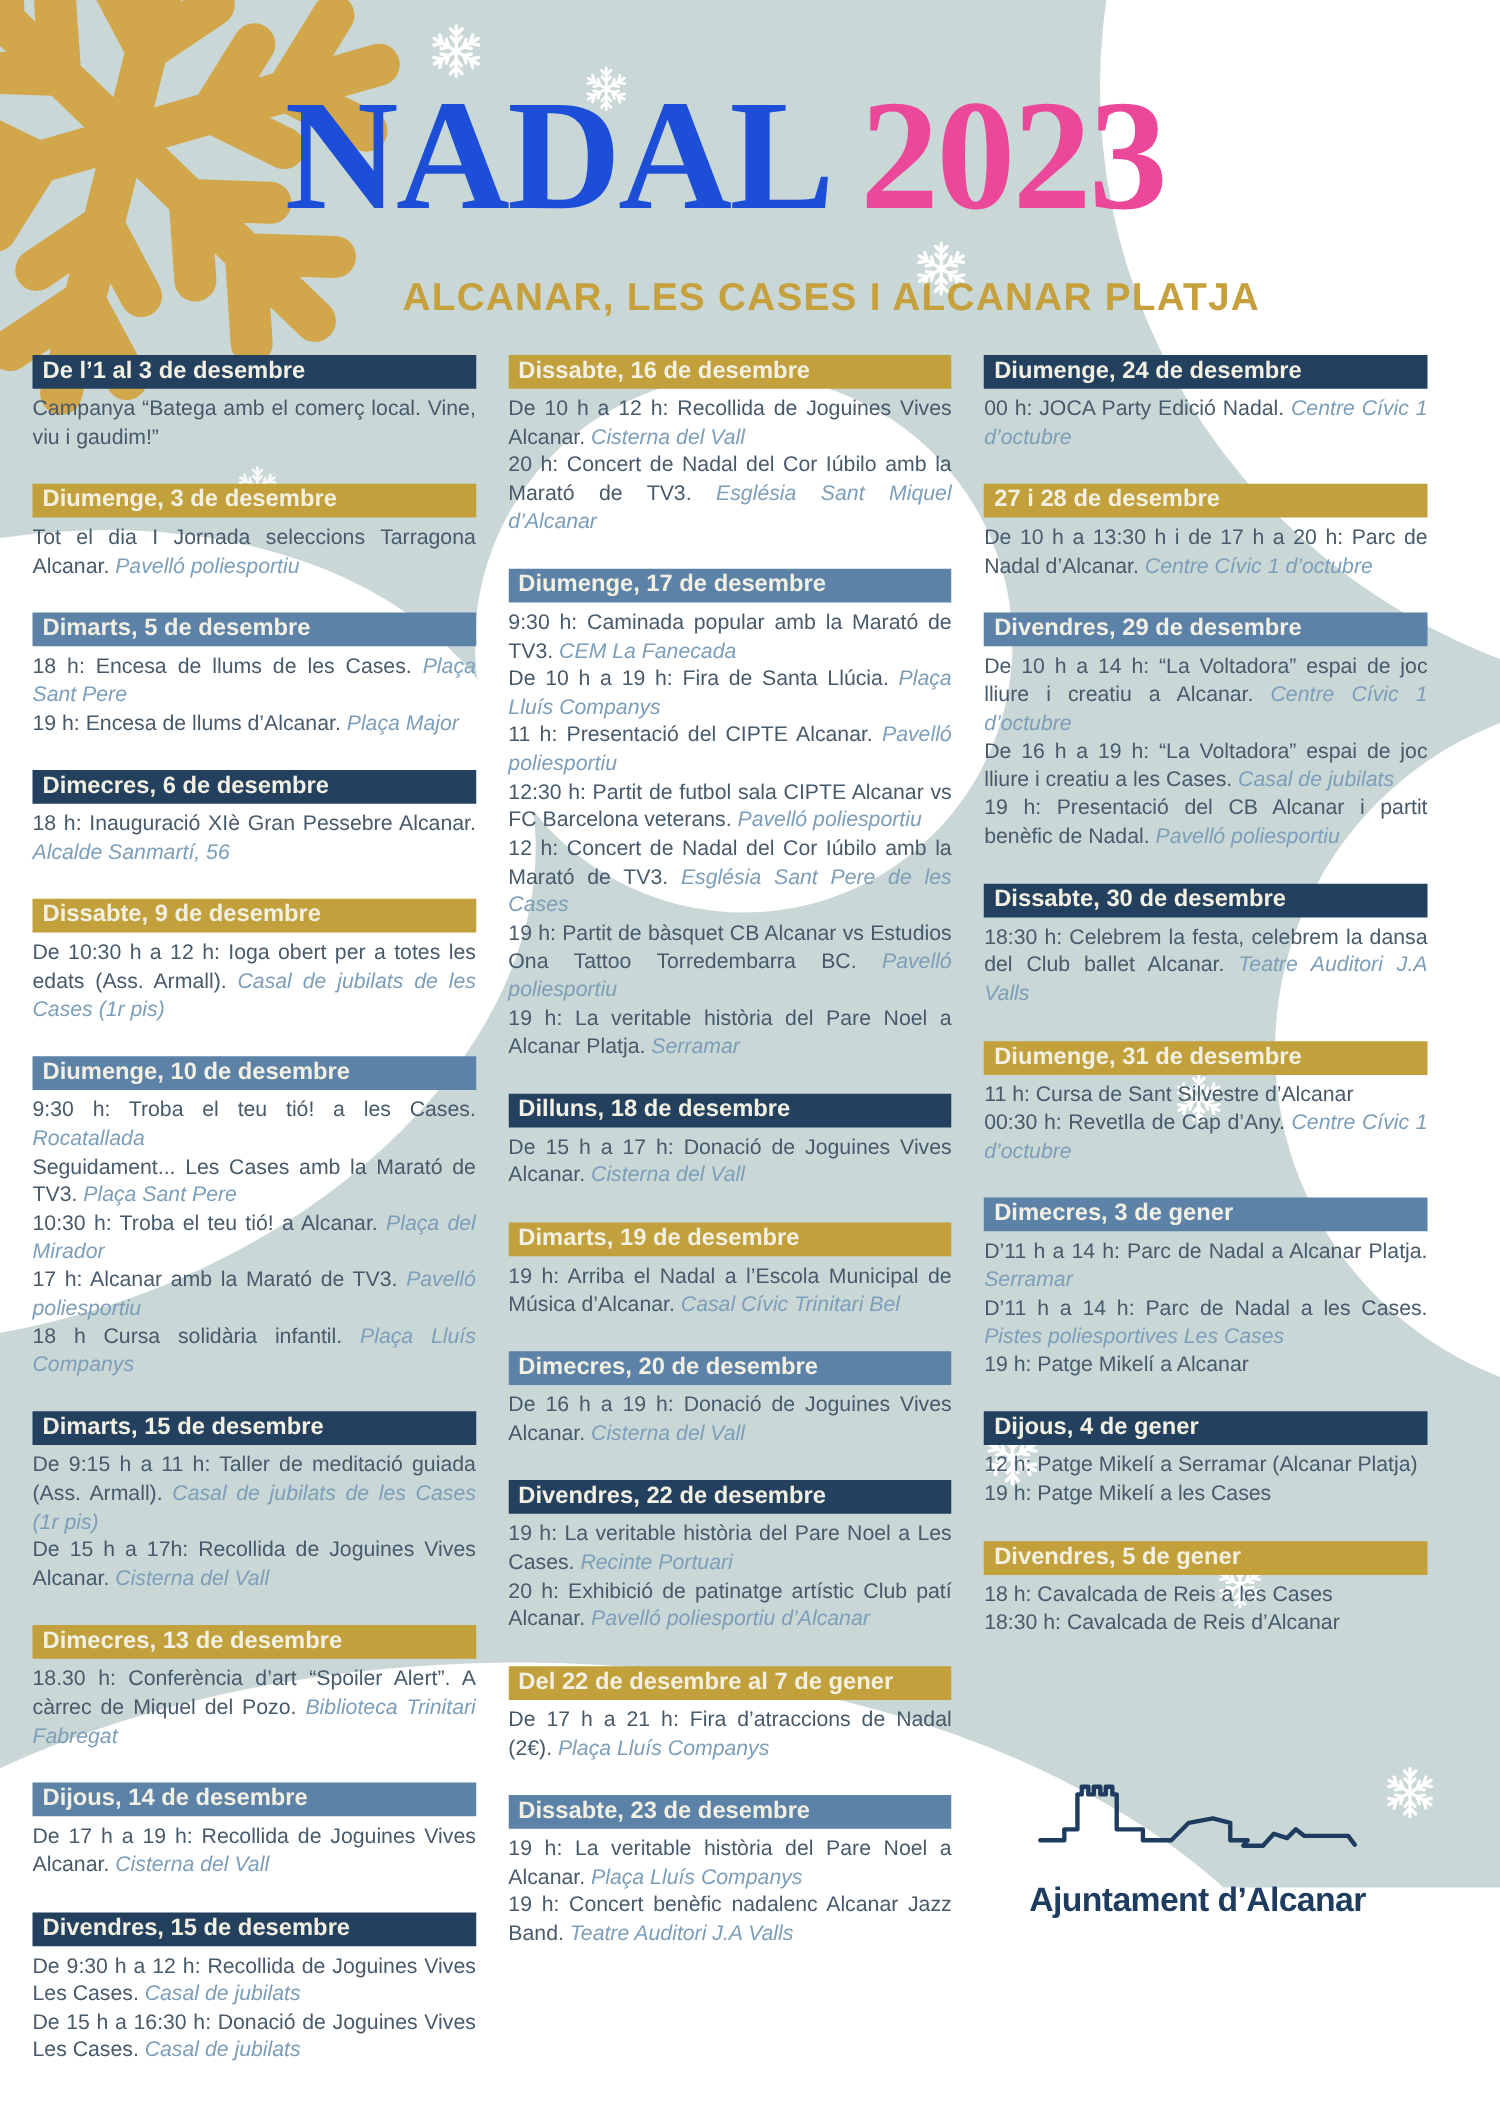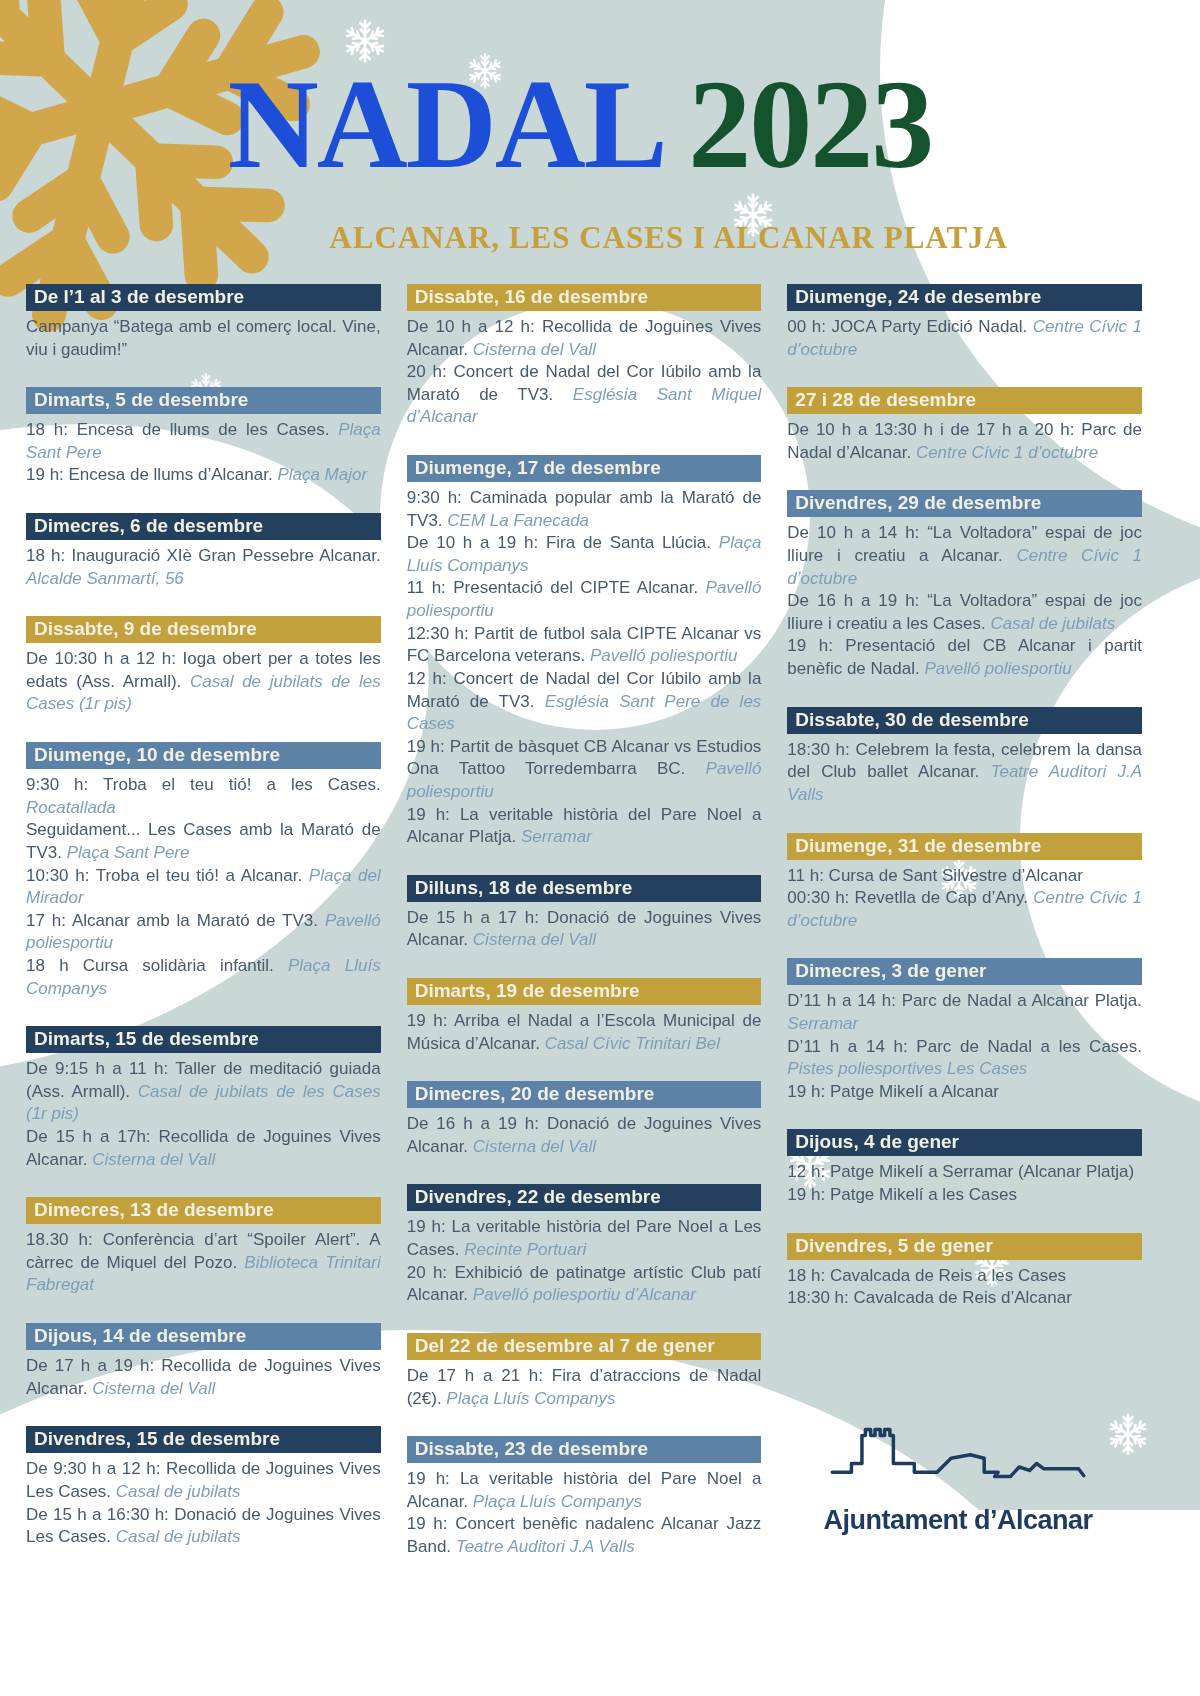--- a/index.html
+++ b/index.html
@@ -15,23 +15,23 @@
   .b5{left:380px;top:300px;width:430px;height:430px;}
   .bg-bottom{position:absolute;left:0;top:1510px;width:1200px;height:186px;background:#ffffff;}
   
   .flake{position:absolute;pointer-events:none;}
   .flake svg{display:block;width:100%;height:100%;}
   
   .title{position:absolute;left:130px;top:62px;width:900px;text-align:center;
          font-family:"Liberation Serif",serif;font-weight:bold;font-size:126px;
          letter-spacing:-2px;line-height:1;white-space:nowrap;}
   .title .t-main{color:#1d4ed8;}
-  .title .t-year{color:#14532d;}
+  .title .t-year{color:#ec4899;}
   .subtitle{position:absolute;right:192px;top:220px;width:720px;text-align:right;
-            color:#c5a03d;font-family:Liberation Serif, serif;font-weight:bold;
+            color:#c5a03d;font-family:Liberation Sans, sans-serif;font-weight:bold;
             font-size:31px;letter-spacing:1px;white-space:nowrap;}
   
   .columns{position:absolute;left:26px;top:284px;width:1116px;display:flex;gap:26px;}
   .col{flex:1;min-width:0;}
   .sec{margin-bottom:26px;}
   .bar{font-weight:bold;font-size:19px;color:#f2f0e2;padding:2px 8px 3px 8px;margin-bottom:5px;}
   .bar.navy{background:#23405f;}
   .bar.gold{background:#c2a03c;}
   .bar.blue{background:#5d82a8;}
   .ev{margin:0;font-size:17px;line-height:1.33;color:#475a6b;text-align:justify;}
@@ -133,20 +133,24 @@
   </div>
   <div class="subtitle">ALCANAR, LES CASES I ALCANAR PLATJA</div>
 
   <div class="columns" id="columns">
       <div class="col">
         <section class="sec">
           <div class="bar navy">De l’1 al 3 de desembre</div>
           <p class="ev"><span class="txt">Campanya “Batega amb el comerç local. Vine, viu i gaudim!”</span></p>
         </section>
         <section class="sec">
+          <div class="bar gold">Diumenge, 3 de desembre</div>
+          <p class="ev"><span class="txt">Tot el dia I Jornada seleccions Tarragona Alcanar. </span><span class="loc">Pavelló poliesportiu</span></p>
+        </section>
+        <section class="sec">
           <div class="bar blue">Dimarts, 5 de desembre</div>
           <p class="ev"><span class="txt">18 h: Encesa de llums de les Cases. </span><span class="loc">Plaça Sant Pere</span></p>
           <p class="ev"><span class="txt">19 h: Encesa de llums d’Alcanar. </span><span class="loc">Plaça Major</span></p>
         </section>
         <section class="sec">
           <div class="bar navy">Dimecres, 6 de desembre</div>
           <p class="ev"><span class="txt">18 h: Inauguració XIè Gran Pessebre Alcanar. </span><span class="loc">Alcalde Sanmartí, 56</span></p>
         </section>
         <section class="sec">
           <div class="bar gold">Dissabte, 9 de desembre</div>

